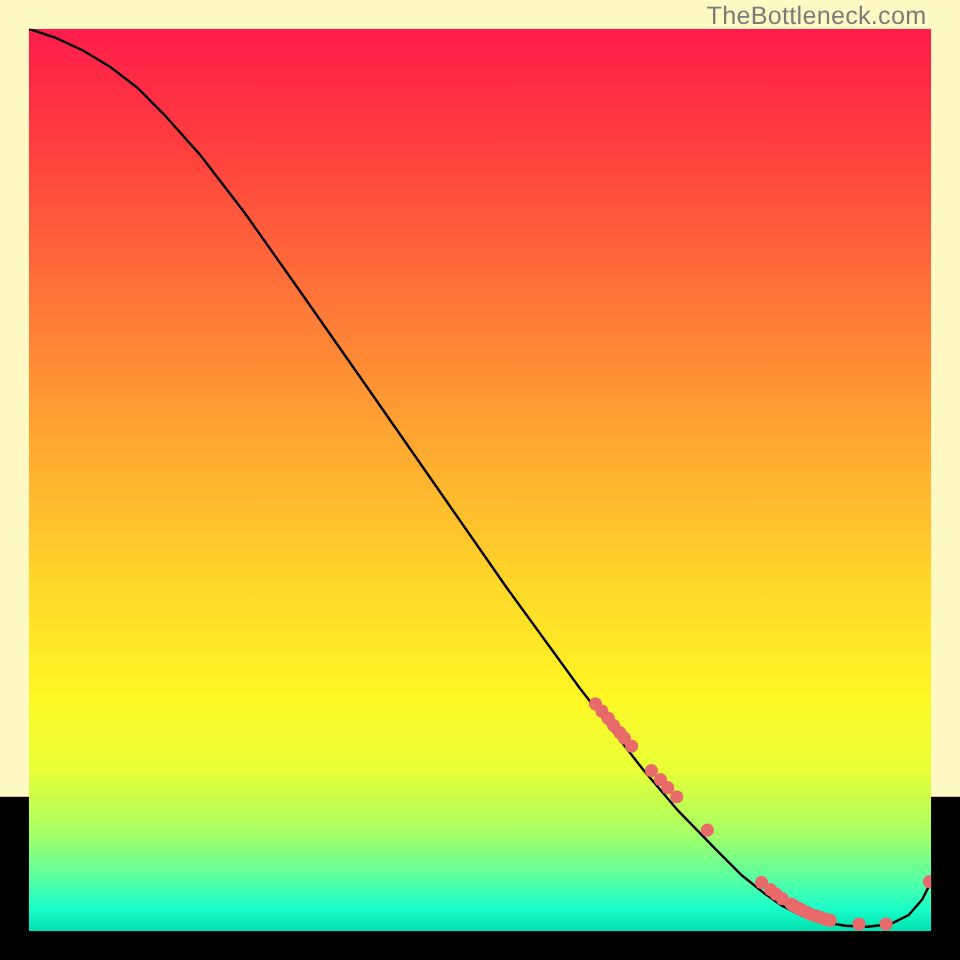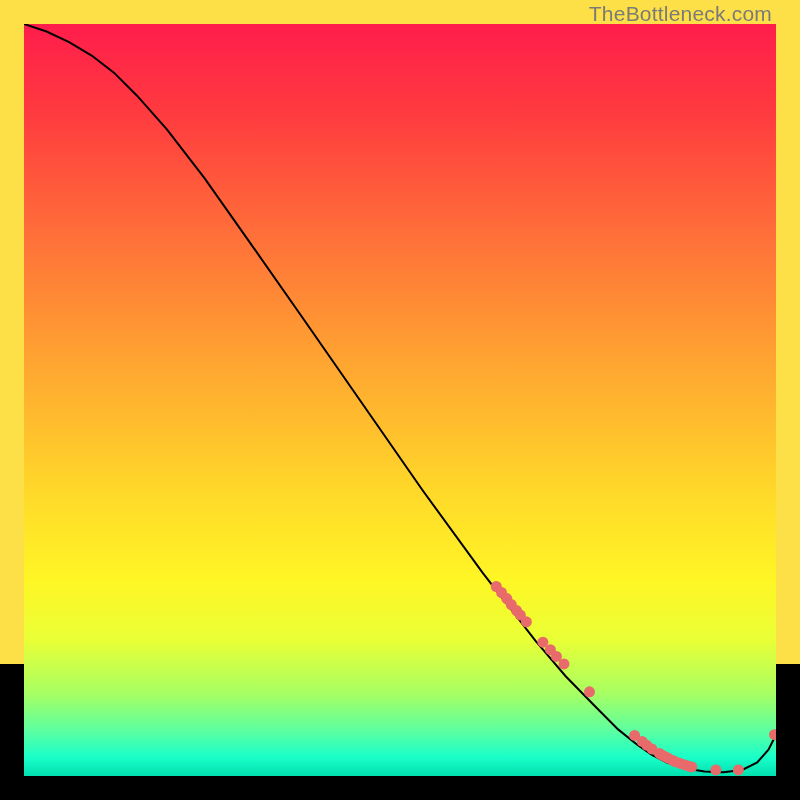--- a/index.html
+++ b/index.html
@@ -7,21 +7,21 @@
     padding: 0;
     width: 800px;
     height: 800px;
     background: #000;
     overflow: hidden;
   }
   .stage {
     position: relative;
     width: 800px;
     height: 664px;
-    background: #fde047;
+    background: #fef9c3;
   }
   .plot {
     position: absolute;
     left: 24px;
     top: 24px;
     width: 752px;
     height: 752px;
   }
   .watermark {
     position: absolute;

